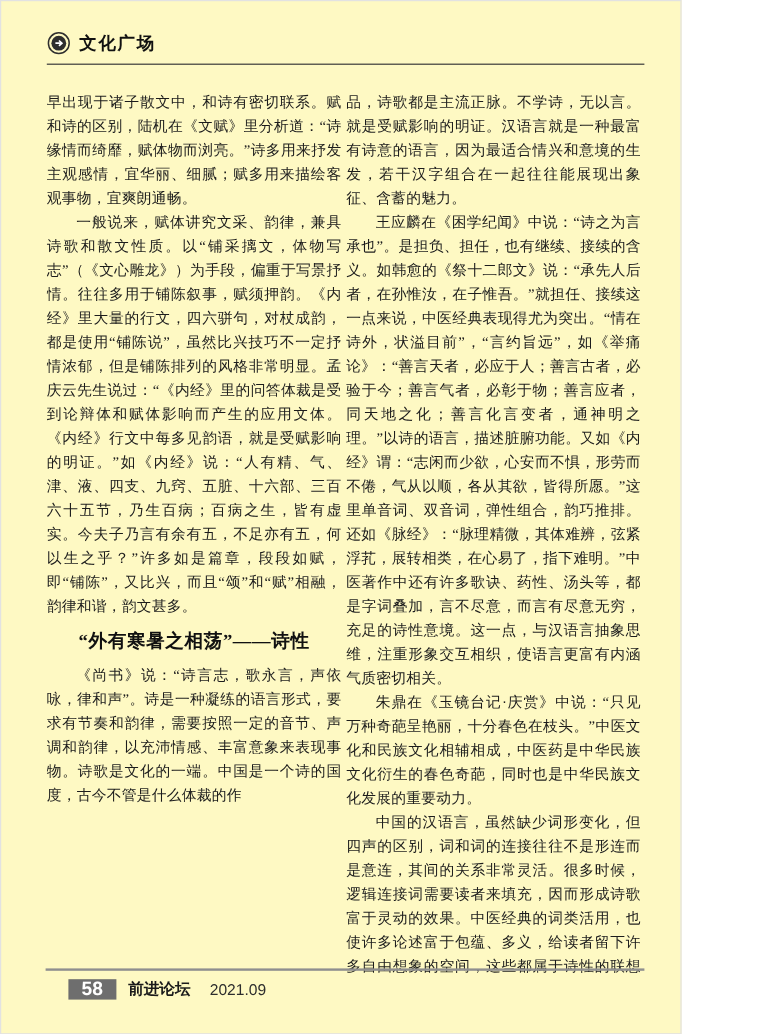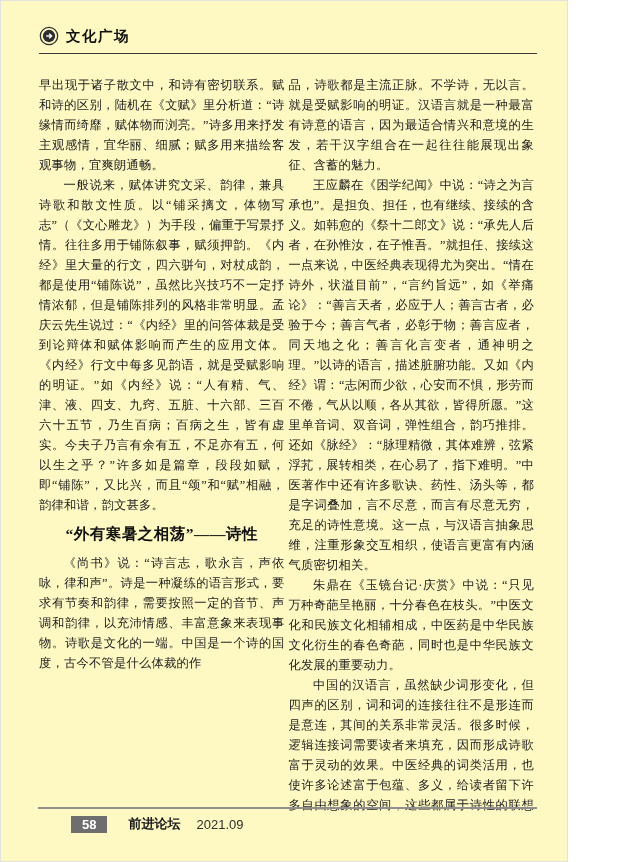--- a/index.html
+++ b/index.html
@@ -103,30 +103,30 @@
     padding-top: 6px;
     display: flex;
     align-items: center;
     font-family: "Liberation Sans", "DejaVu Sans", sans-serif;
   }
   .page-number {
     display: inline-block;
     background: #6e6e6e;
     color: #ffffff;
     font-weight: bold;
-    font-size: 13px;
+    font-size: 16px;
     line-height: 17px;
     padding: 0 11px;
-    margin-left: 33px;
+    margin-left: 19px;
     text-align: center;
   }
   .journal-name {
     font-weight: bold;
     font-size: 13px;
-    margin-left: 21px;
+    margin-left: 10px;
     color: #1a1a1a;
   }
   .issue {
     font-size: 13px;
     margin-left: 16px;
     color: #2d2d2d;
   }
 </style>
 </head>
 <body>

